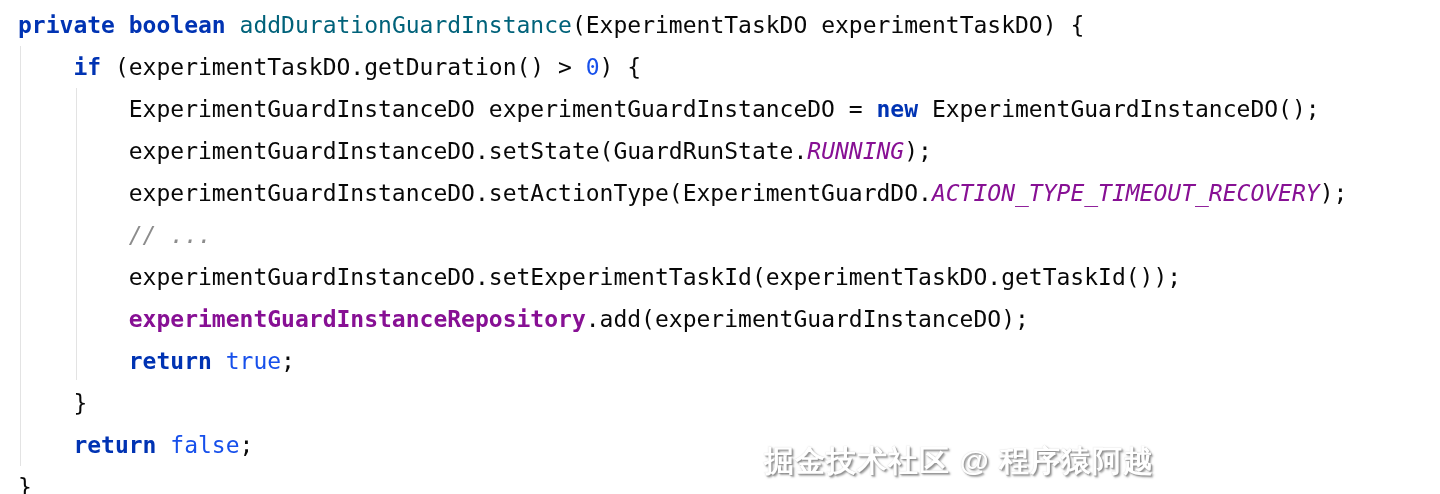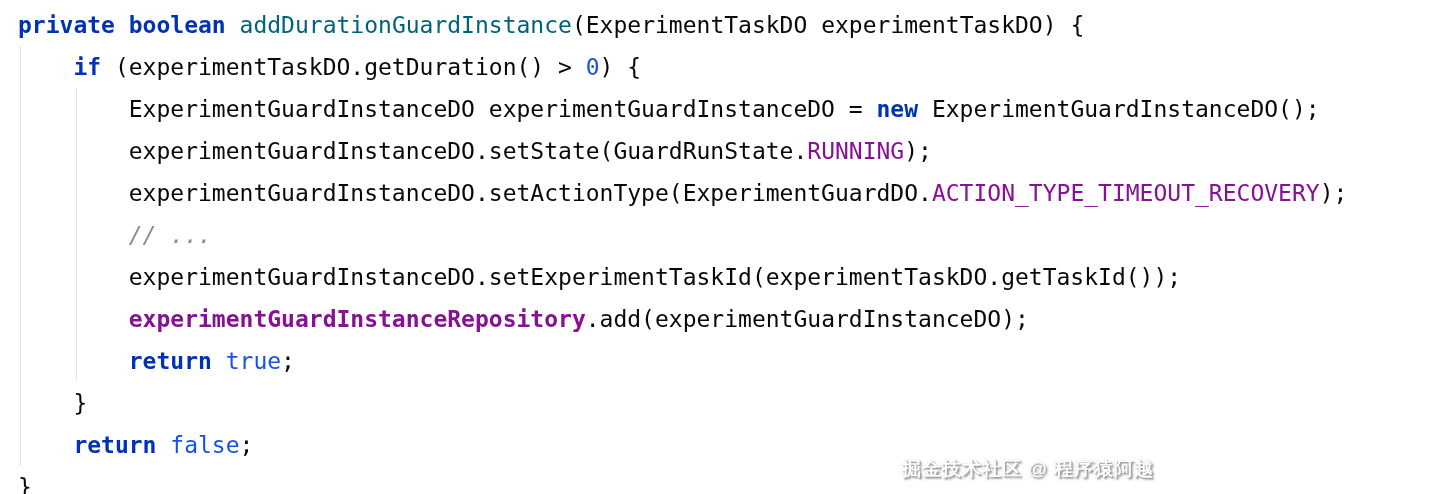--- a/index.html
+++ b/index.html
@@ -27,35 +27,35 @@
     white-space: pre;
     color: var(--plain, #080808);
   }
   .code-line { height: 42px; }
   .tok-plain    { color: var(--plain, #080808); }
   .tok-keyword  { color: var(--keyword, #0033B3); font-weight: bold; }
   .tok-method   { color: var(--method-declaration, #00627A); }
   .tok-number   { color: var(--number-literal, #1750EB); }
   .tok-bool     { color: var(--number-literal, #1750EB); }
   .tok-comment  { color: var(--comment, #8C8C8C); font-style: italic; }
-  .tok-constant { color: var(--constant, #871094); }
+  .tok-constant { color: var(--constant, #871094); font-style: italic; }
   .tok-field    { color: var(--field, #871094); font-weight: bold; }
   .indent-guide {
     position: absolute;
     width: 1px;
     background: var(--indent-guide, #E3E3E3);
   }
   .guide-outer { left: 20px; top: 46px;  height: 420px; }
   .guide-inner { left: 76px; top: 88px;  height: 292px; }
   .watermark {
     position: absolute;
     right: 14px;
     bottom: 12px;
     font-family: "Liberation Sans", "DejaVu Sans", sans-serif;
-    font-size: 19px;
+    font-size: 30px;
     font-weight: bold;
     letter-spacing: 1px;
     color: #ffffff;
     text-shadow: 2px 2px 2px rgba(90,90,90,0.55),
                  1px 1px 0 rgba(150,150,150,0.45),
                  0 0 1px rgba(160,160,160,0.5);
     white-space: nowrap;
     user-select: none;
   }
 </style>

